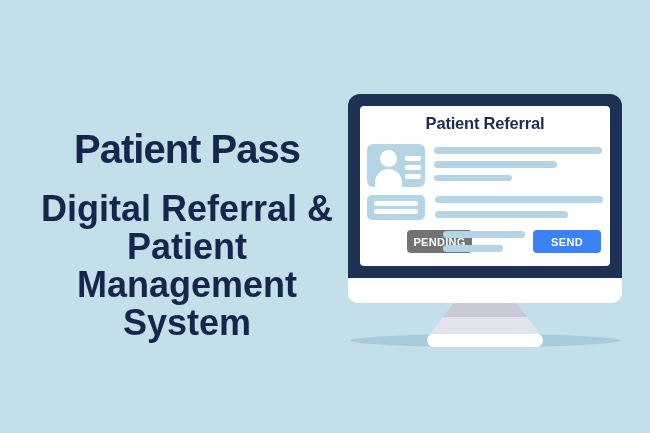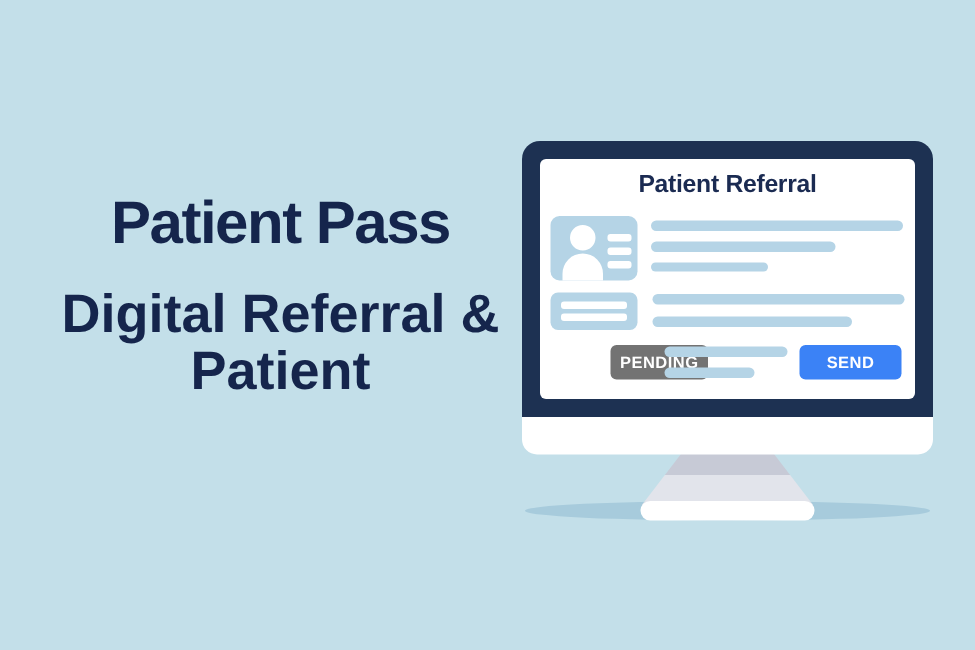--- a/index.html
+++ b/index.html
@@ -89,20 +89,21 @@
 </head>
 <body>
 
 <div class="stage">
 
   <div class="hero-text">
     <h1 class="hero-title">Patient Pass</h1>
     <div class="hero-sub">
       <div>Digital Referral &amp;</div>
       <div>Patient</div>
+      <div>Management System</div>
     </div>
   </div>
 
   <div class="monitor-shadow"></div>
   <div class="monitor-stand"></div>
   <div class="monitor-base"></div>
 
   <div class="monitor">
     <div class="bezel">
       <div class="screen">

